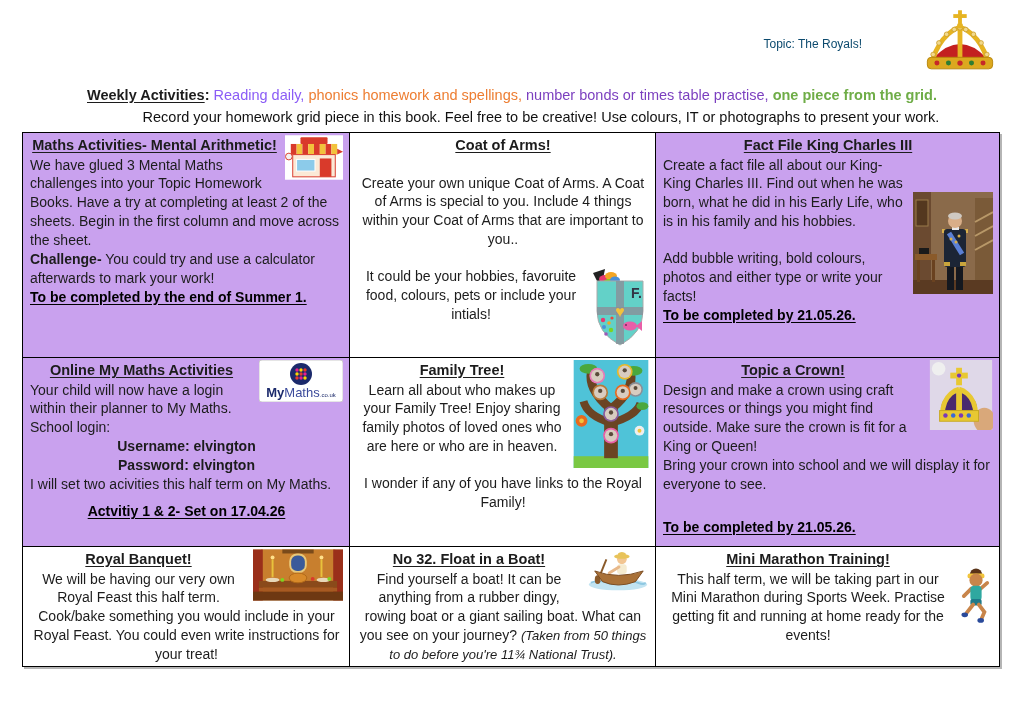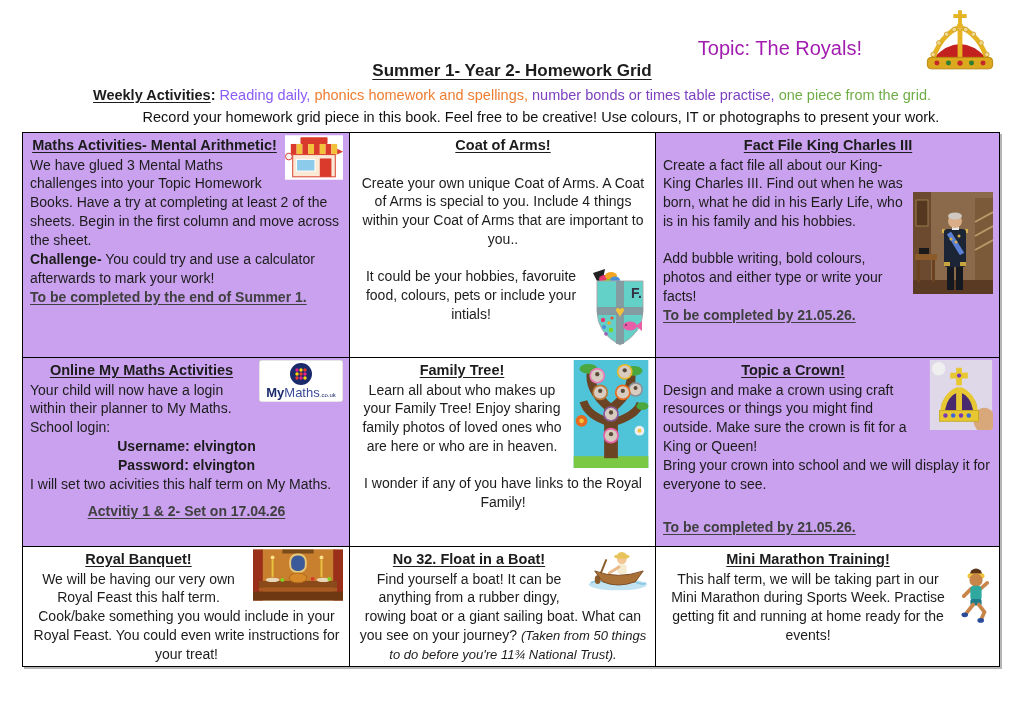--- a/index.html
+++ b/index.html
@@ -1,51 +1,51 @@
 <!DOCTYPE html>
 <html><head>
 <meta charset="utf-8">
 <style>
   html,body{margin:0;padding:0;background:#ffffff;}
   body{width:1024px;height:724px;font-family:"Liberation Sans",sans-serif;color:#1c1c1c;position:relative;overflow:hidden;}
   .page{position:absolute;inset:0;background:#fff;}
 
   
-  .topic{position:absolute;top:37px;right:162px;font-size:20px;color:#a21caf;}
+  .topic{position:absolute;top:37px;right:162px;font-size:12px;color:#0c4a6e;}
   .crown-wrap{position:absolute;top:6px;right:16px;width:96px;height:70px;}
   .page-title{position:absolute;top:61px;left:0;width:100%;text-align:center;font-size:17px;font-weight:bold;}
   .page-title span{text-decoration:underline;text-underline-offset:3px;}
   .weekly{position:absolute;top:87px;left:0;width:100%;text-align:center;font-size:14.5px;}
   .weekly .wk-label{font-weight:bold;text-decoration:underline;text-underline-offset:2px;}
   .weekly .wk-sep{font-weight:bold;}
   .wk-reading{color:#8b5cf6;}
   .wk-phonics{color:#ED7D31;}
   .wk-bonds{color:#7B3FBF;}
-  .wk-grid{color:#6FAD47;}
+  .wk-grid{color:#6FAD47;font-weight:bold;}
   .instructions{position:absolute;top:109px;left:0;width:100%;text-align:center;font-size:14.5px;color:#111;padding-left:29px;}
 
   
   table.hw-grid{position:absolute;left:22px;top:132px;border-collapse:collapse;table-layout:fixed;
     box-shadow:2px 2px 0 rgba(120,120,120,.55);}
   table.hw-grid td{border:1.6px solid #000;vertical-align:top;padding:2px 6px 2px 7px;font-size:14px;line-height:1.35;overflow:hidden;}
   td.c1{width:313px;}
   td.c2{width:292px;}
   td.c3{width:330px;}
   tr.r1 td{height:220px;}
   tr.r2 td{height:184px;}
   tr.r3 td{height:114px;}
   .purple{background:#C9A1EE;}
 
   .cell-title{text-align:center;font-weight:bold;font-size:14.5px;margin:1px 0 0 0;}
   .cell-title span{text-decoration:underline;text-underline-offset:2px;}
   p{margin:0;}
   .gap-top{margin-top:18px;}
   .gap-top-sm{margin-top:8px;}
   .center{text-align:center;}
-  .deadline{color:#404040;font-weight:bold;text-decoration:underline;text-underline-offset:2px;}
+  .deadline{color:#000000;font-weight:bold;text-decoration:underline;text-underline-offset:2px;}
   .cred{font-weight:bold;text-align:center;}
   .note{font-weight:normal;font-style:italic;font-size:13px;margin-top:19px;}
   .img-r{float:right;margin:0 0 2px 6px;}
   svg{display:block;}
 </style>
 </head>
 <body>
 
 <div class="page">
 
@@ -73,21 +73,20 @@
       <rect x="43" y="8" width="14" height="4" fill="#E6B422"></rect>
       <rect x="16" y="53" width="68" height="12" rx="4" fill="#DCA81E" stroke="#B8860B"></rect>
       <circle cx="26" cy="59" r="2.6" fill="#C62828"></circle>
         <circle cx="38" cy="59" r="2.6" fill="#2E7D32"></circle>
       <circle cx="50" cy="59" r="2.8" fill="#C62828"></circle>
         <circle cx="62" cy="59" r="2.6" fill="#2E7D32"></circle>
       <circle cx="74" cy="59" r="2.6" fill="#C62828"></circle>
     </svg>
   </div>
 
-  <div class="page-title"><span>Summer 1- Year 2- Homework Grid</span></div>
 
   <div class="weekly">
     <span class="wk-label">Weekly Activities</span><span class="wk-sep">: </span><span class="wk-reading">Reading daily, </span><span class="wk-phonics">phonics homework and spellings, </span><span class="wk-bonds">number bonds or times table practise, </span><span class="wk-grid">one piece from the grid.</span>
   </div>
 
   <div class="instructions">Record your homework grid piece in this book. Feel free to be creative! Use colours, IT or photographs to present your work.</div>
 
   <table class="hw-grid">
     <tbody>
         <tr class="r1">

